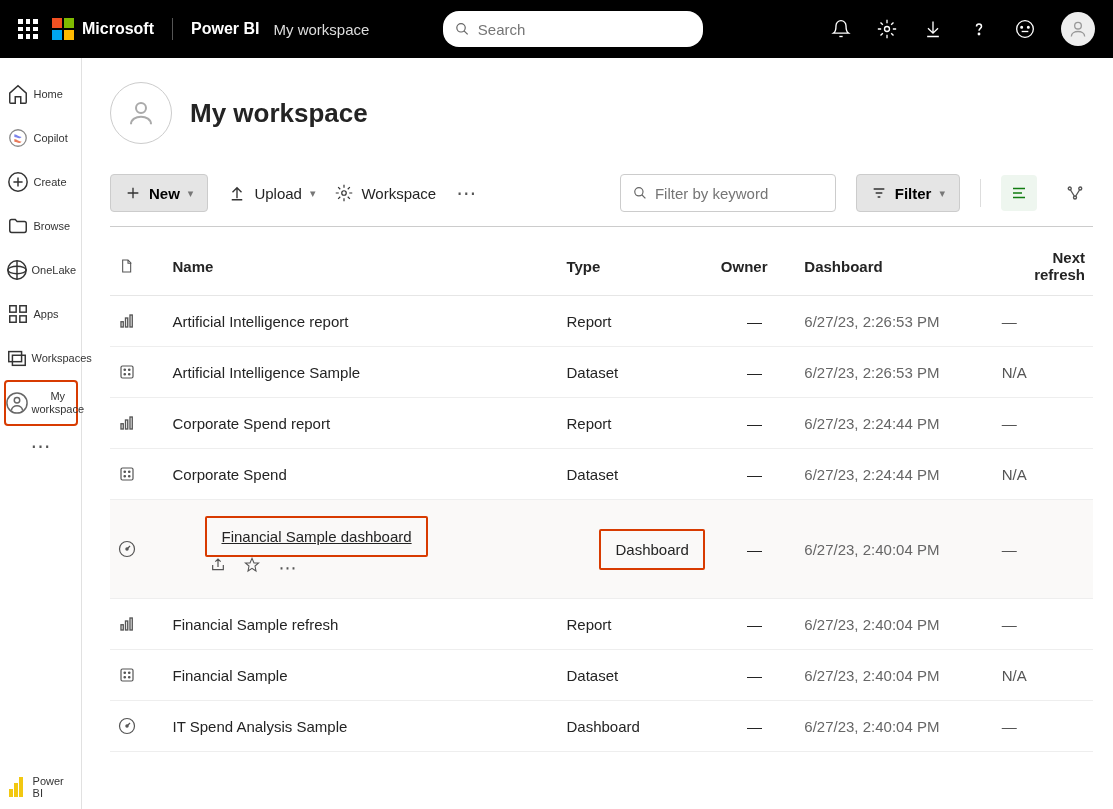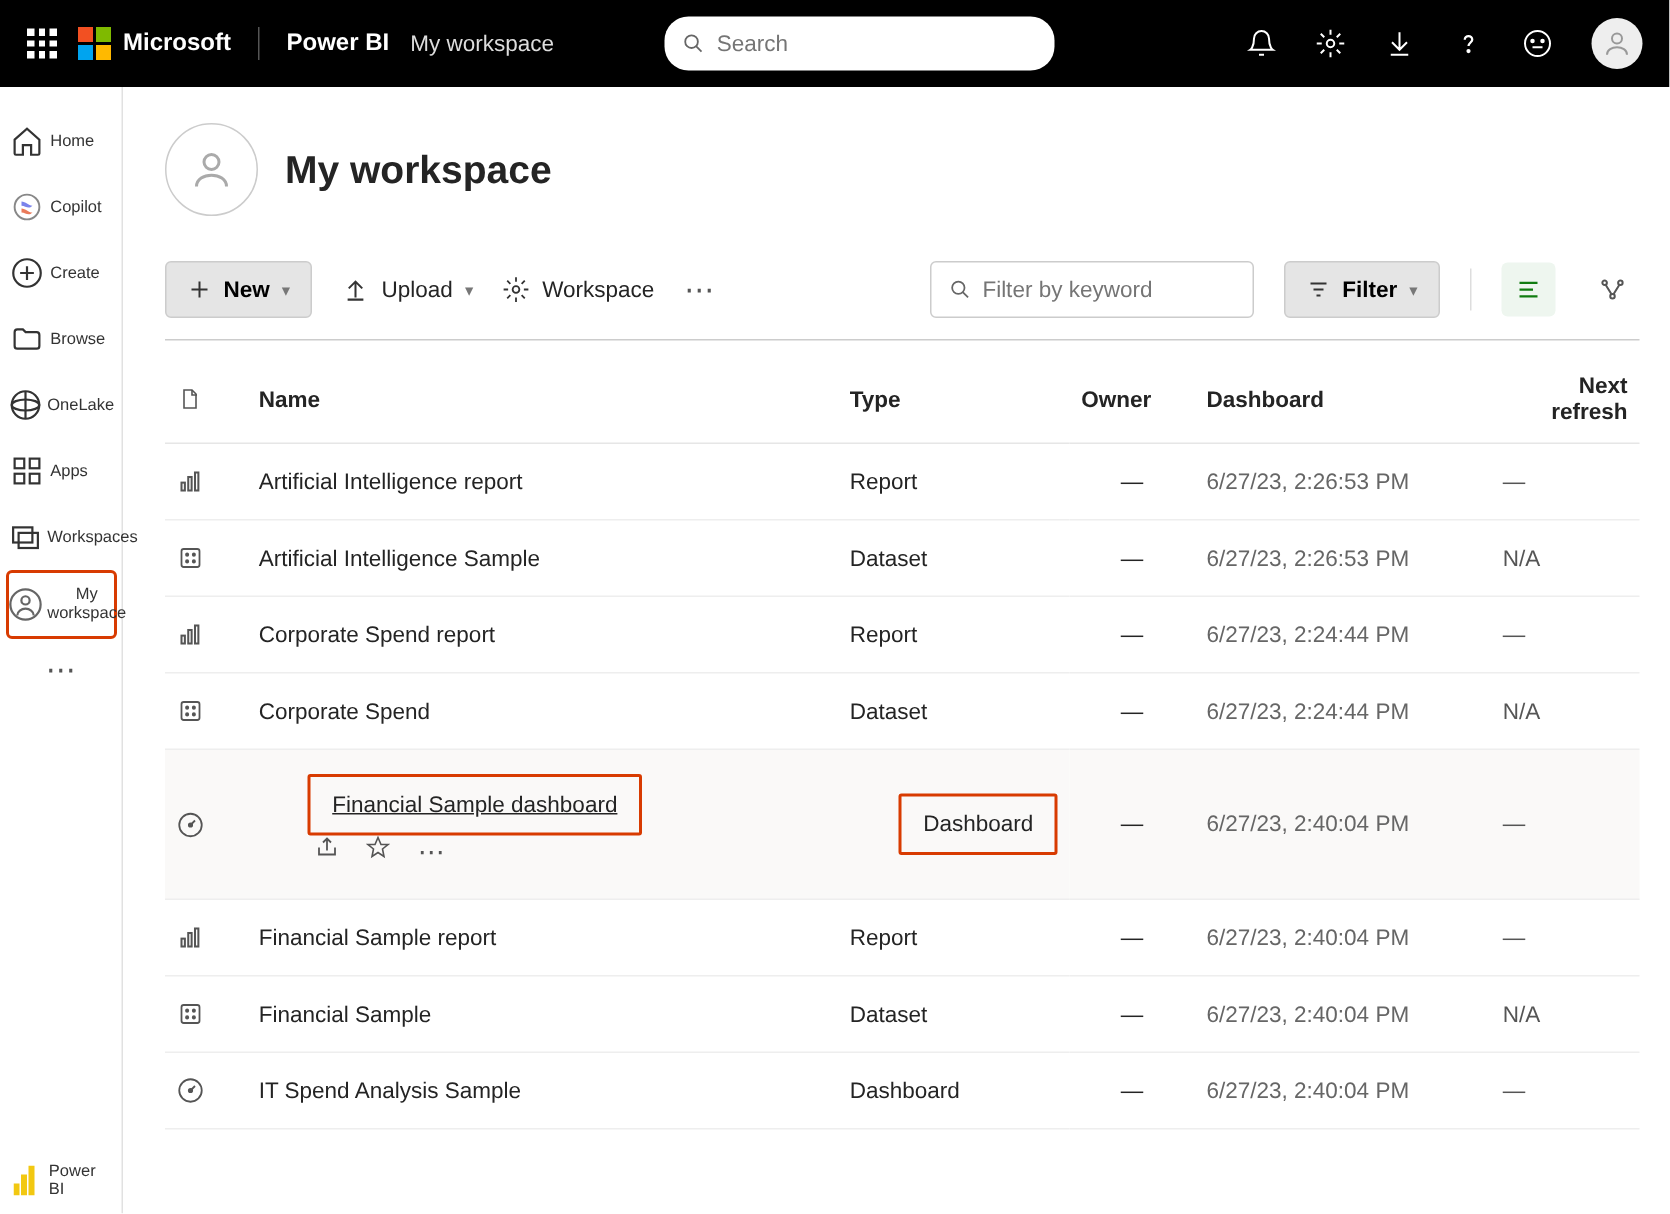--- a/index.html
+++ b/index.html
@@ -401,21 +401,21 @@
     <td class="col-next">—</td>
           </tr>
           <tr>
     <td class="col-icon row-icon">
               <svg width="18" height="18" viewBox="0 0 24 24" fill="none" stroke="#555" stroke-width="1.8">
                 <rect x="4" y="13" width="3" height="7"></rect>
                 <rect x="10" y="8" width="3" height="12"></rect>
                 <rect x="16" y="4" width="3" height="16"></rect>
               </svg>
             </td>
-    <td class="col-name"><span class="name-box">Financial Sample report</span></td>
+    <td class="col-name"><span class="name-box">Financial Sample refresh</span></td>
     <td class="col-type">Report</td>
     <td class="col-owner">—</td>
     <td class="col-refreshed">6/27/23, 2:40:04 PM</td>
     <td class="col-next">—</td>
           </tr>
           <tr>
     <td class="col-icon row-icon">
               <svg width="18" height="18" viewBox="0 0 24 24" fill="none" stroke="#555" stroke-width="1.6">
                 <rect x="4" y="4" width="16" height="16" rx="2"></rect>
                 <circle cx="9" cy="9" r="1" fill="#555"></circle>

